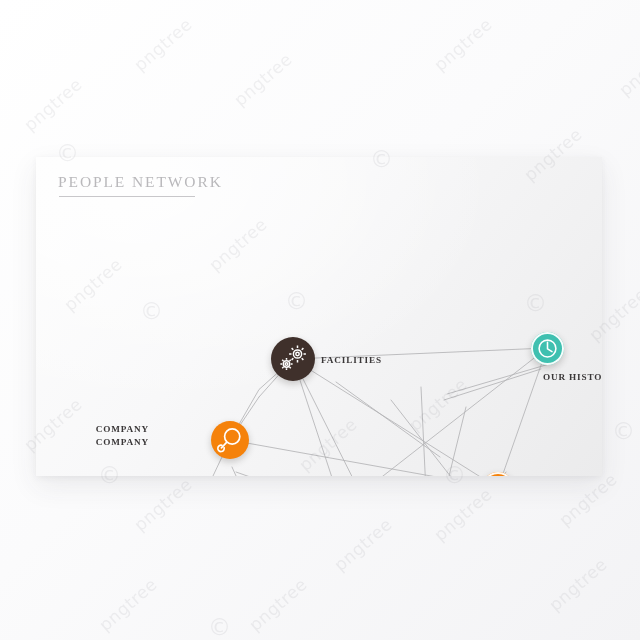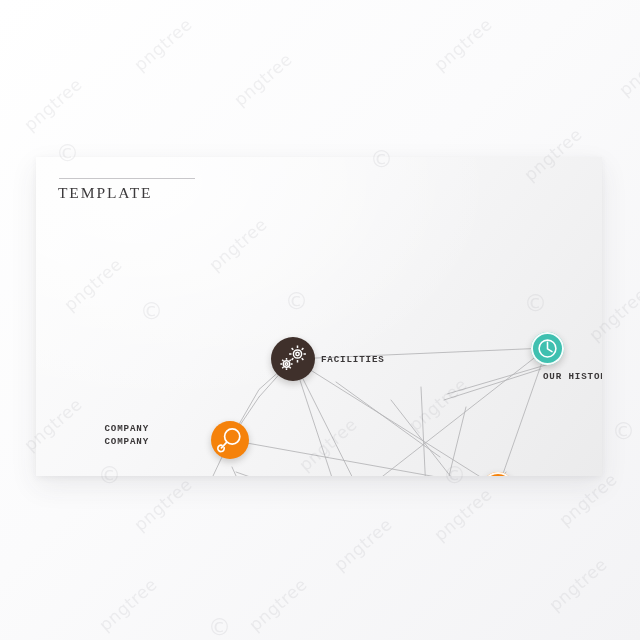--- a/index.html
+++ b/index.html
@@ -86,41 +86,41 @@
     border-radius: 50%;
     display: flex; align-items: center; justify-content: center;
     z-index: 8;
     box-shadow: 0 3px 7px rgba(40,35,30,0.22);
   }
   .node svg { display: block; }
   .node.ring { box-shadow: 0 3px 7px rgba(40,35,30,0.22), inset 0 0 0 2px rgba(255,255,255,0.95); }
 
   .label {
     position: absolute;
-    font-family: Liberation Mono, monospace;
+    font-family: Liberation Serif, serif;
     font-size: 9.2px;
     font-weight: bold;
     letter-spacing: 0.85px;
     color: #3a3738;
     white-space: nowrap;
     z-index: 9;
     line-height: 1.38;
   }
   .label.r { text-align: right; }
 </style>
 </head>
 <body>
 
 <div id="stage">
 
   <div id="card">
 
     <div class="heading">
+      <div class="h-top">PEOPLE NETWORK</div>
       <div class="h-rule"></div>
-      <div class="h-bot">TEMPLATE</div>
     </div>
 
     <svg id="net" width="566" height="319" viewBox="0 0 566 319">
       <g id="edge-group" fill="none" stroke="#b3b3b6" stroke-width="0.85" stroke-linecap="round" vector-effect="non-scaling-stroke">
           <polyline points="257,202 223,232.5 194,283"></polyline>
           <line x1="257" y1="202" x2="306" y2="351"></line>
           <line x1="257" y1="202" x2="462" y2="331"></line>
           <line x1="257" y1="202" x2="380" y2="447"></line>
           <line x1="257" y1="202" x2="511" y2="191"></line>
           <line x1="194" y1="283" x2="133" y2="412"></line>

